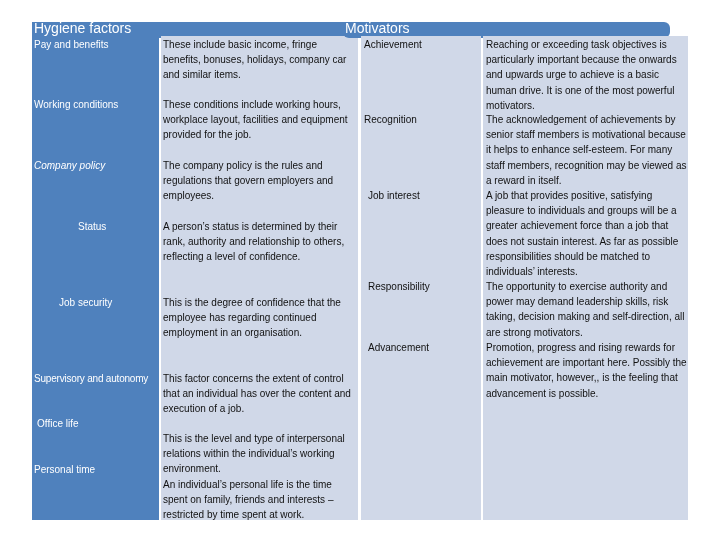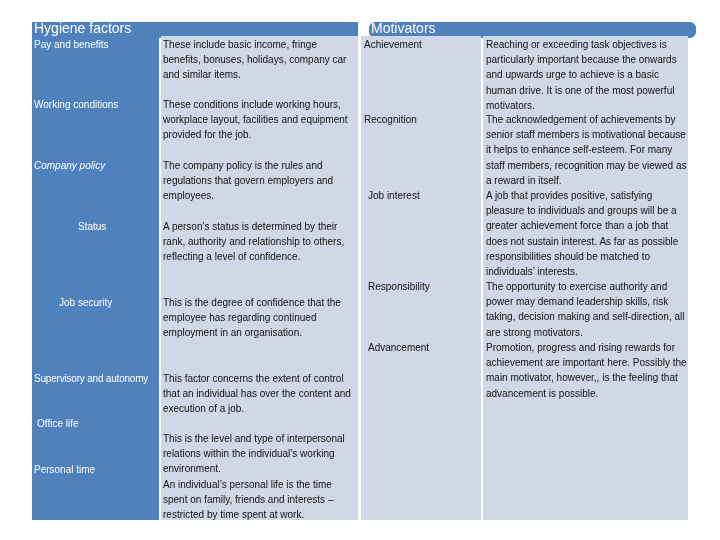--- a/index.html
+++ b/index.html
@@ -35,21 +35,21 @@
   <div class="abs dtxt" style="left:163px; top:97px; width:193px;">These conditions include working hours, workplace layout, facilities and equipment provided for the job.</div>
   <div class="abs dtxt" style="left:163px; top:158px; width:193px;">The company policy is the rules and regulations that govern employers and employees.</div>
   <div class="abs dtxt" style="left:163px; top:219px; width:193px;">A person’s status is determined by their rank, authority and relationship to others, reflecting a level of confidence.</div>
   <div class="abs dtxt" style="left:163px; top:295px; width:193px;">This is the degree of confidence that the employee has regarding continued employment in an organisation.</div>
   <div class="abs dtxt" style="left:163px; top:371px; width:193px;">This factor concerns the extent of control that an individual has over the content and execution of a job.</div>
   <div class="abs dtxt" style="left:163px; top:431px; width:193px;">This is the level and type of interpersonal relations within the individual’s working environment.</div>
   <div class="abs dtxt" style="left:163px; top:477px; width:193px;">An individual’s personal life is the time spent on family, friends and interests – restricted by time spent at work.</div>
 </div>
 
 <div>
-  <div class="abs hdr" style="left:369px; top:22px; width:327px;border-radius:6px;">Motivators</div>
+  <div class="abs hdr" style="left:343px; top:22px; width:327px;border-radius:6px;">Motivators</div>
 
   <div class="abs light" style="left:361px; top:36px; width:120px; height:484px;"></div>
   <div class="abs light" style="left:483px; top:36px; width:205px; height:484px;"></div>
 
   <div class="abs lbl" style="left:364px; top:37px;">Achievement</div>
   <div class="abs lbl" style="left:364px; top:112px;">Recognition</div>
   <div class="abs lbl" style="left:368px; top:188px;">Job interest</div>
   <div class="abs lbl" style="left:368px; top:279px;">Responsibility</div>
   <div class="abs lbl" style="left:368px; top:340px;">Advancement</div>
 

